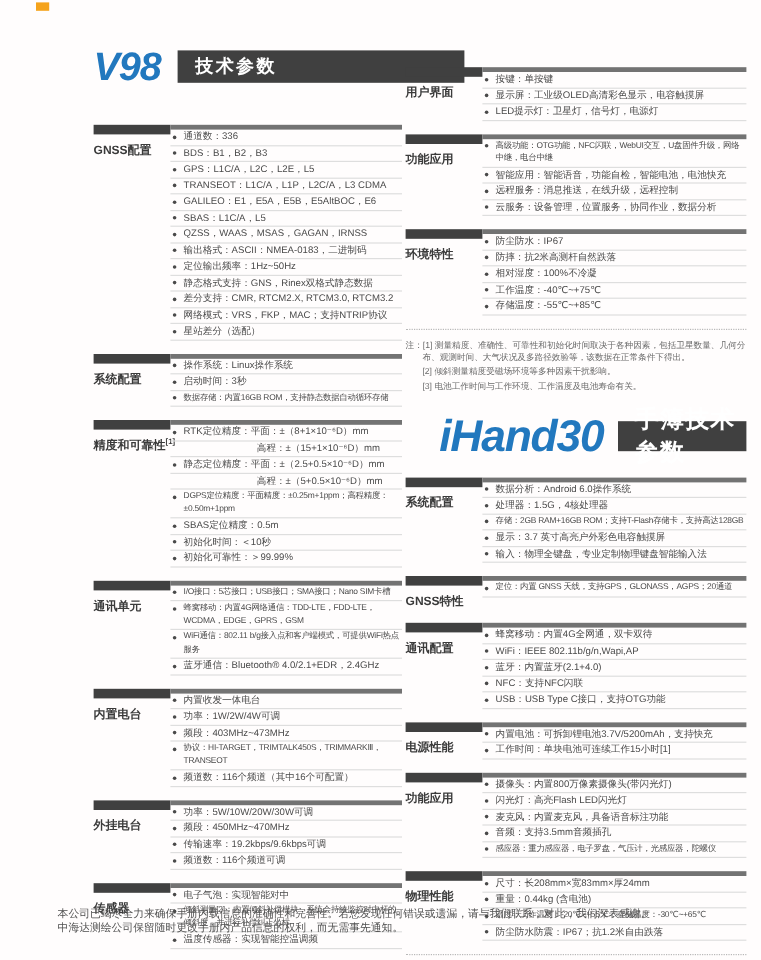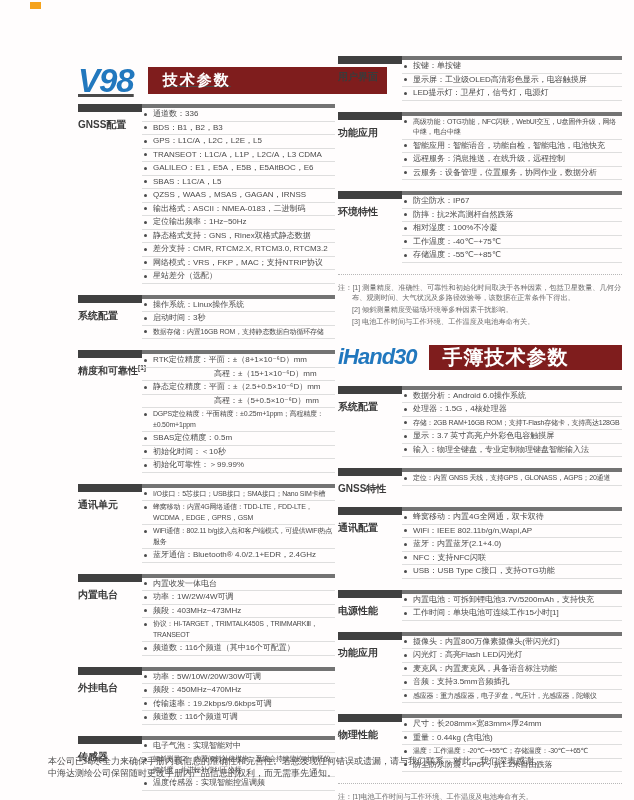--- a/index.html
+++ b/index.html
@@ -13,29 +13,29 @@
   }
   .corner-mark{position:absolute;left:30px;top:2px;width:11px;height:7px;background:#f5a31c;}
 
   
   .prod-header{display:flex;align-items:center;}
   .prod-title{
     font-style:italic;font-weight:bold;color:#2278be;
     letter-spacing:-1px;line-height:1;
   }
   .v98 .prod-title{font-size:33px;}
-  .ihand .prod-title{font-size:22px;}
+  .ihand .prod-title{font-size:37px;margin-left:28px;}
   .prod-bar{
-    background:#7f1d1d;color:#fff;font-weight:bold;
+    background:#404040;color:#fff;font-weight:bold;
     display:flex;align-items:center;
   }
   .v98 .prod-bar{height:27px;width:224px;margin-left:14px;font-size:15px;padding-left:15px;letter-spacing:2px;}
   .ihand .prod-bar{height:25px;width:180px;margin-left:12px;font-size:20px;padding-left:14px;letter-spacing:1px;}
 
-  #v98-header{position:absolute;left:78px;top:64px;text-decoration:underline;}
+  #v98-header{position:absolute;left:78px;top:39px;}
 
   
   #left-col{position:absolute;left:78px;top:104px;width:257px;}
   #right-col{position:absolute;left:338px;top:56px;width:284px;}
 
   
   .section{display:flex;margin-bottom:11px;}
   .sec-label{
     width:64px;flex-shrink:0;
     border-top:8px solid #404040;

